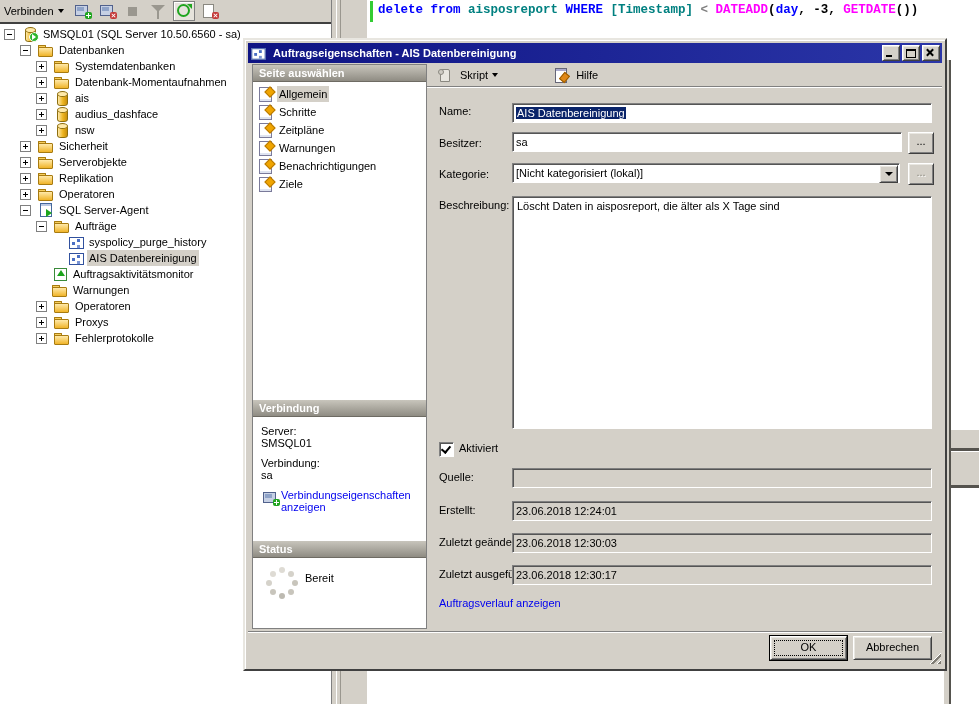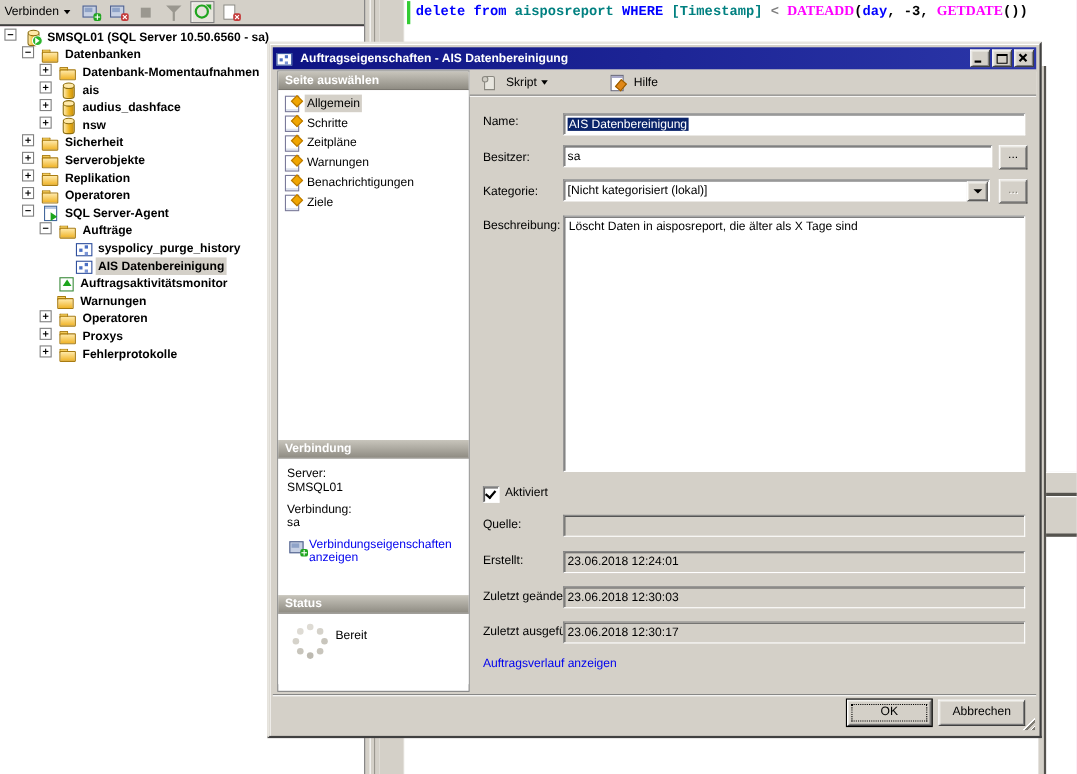--- a/index.html
+++ b/index.html
@@ -1,17 +1,17 @@
 <!DOCTYPE html>
 <html><head>
 <meta charset="utf-8">
 <style>
   html,body{margin:0;padding:0;background:#fff;}
   #screen{position:relative;width:979px;height:704px;overflow:hidden;
-          font-family:"Liberation Sans","DejaVu Sans",sans-serif;font-size:11px;color:#000;background:#f9a8d4;}
+          font-family:"Liberation Sans","DejaVu Sans",sans-serif;font-size:11px;color:#000;background:#3b82f6;}
   
   .raised{background:#d4d0c8;border:1px solid;border-color:#ffffff #404040 #404040 #ffffff;
           box-shadow:inset 1px 1px 0 #e9e7e1, inset -1px -1px 0 #808080;}
   .sunk{background:#fff;border:1px solid;border-color:#808080 #ffffff #ffffff #808080;
         box-shadow:inset 1px 1px 0 #555;}
   .sunk.dis{background:#d4d0c8;}
   
   #oe-toolbar{position:absolute;left:0;top:0;width:331px;height:22px;background:#d4d0c8;
               border-bottom:2px solid #404040;display:flex;align-items:center;}
   .tb-connect{display:flex;align-items:center;gap:4px;padding:0 4px;height:18px;}
@@ -27,21 +27,21 @@
   .x-badge::before,.x-badge::after{content:"";position:absolute;left:3px;top:1px;width:1px;height:5px;background:#fff;}
   .x-badge::before{transform:rotate(45deg);} .x-badge::after{transform:rotate(-45deg);}
   .gray-square{position:absolute;left:5px;top:5px;width:9px;height:9px;background:#9a978f;}
   .funnel{position:absolute;left:3px;top:3px;width:0;height:0;border-left:7px solid transparent;border-right:7px solid transparent;border-top:7px solid #9a978f;}
   .funnel::after{content:"";position:absolute;left:-1px;top:-1px;width:2px;height:8px;background:#9a978f;}
   .refresh-ring{position:absolute;left:3px;top:2px;width:9px;height:9px;border:2px solid #1fa51f;border-radius:50%;}
   .refresh-ring::after{content:"";position:absolute;right:-4px;top:-2px;width:0;height:0;border-top:5px solid #1fa51f;border-left:5px solid transparent;}
   .page-red{position:absolute;left:3px;top:2px;width:9px;height:12px;background:#fff;border:1px solid #8a8880;}
   
   #oe-tree{position:absolute;left:0;top:24px;width:331px;bottom:0;background:#fff;padding-top:2px;}
-  .trow{display:flex;height:16px;white-space:nowrap;font-weight:bold;}
+  .trow{display:flex;align-items:center;height:16px;white-space:nowrap;}
   .pl0{padding-left:4px;} .pl1{padding-left:20px;} .pl2{padding-left:36px;} .pl3{padding-left:52px;}
   .exp{width:9px;height:9px;border:1px solid #808080;background:#fff;position:relative;flex:none;margin-right:7px;}
   .exp::before{content:"";position:absolute;left:2px;top:4px;width:5px;height:1px;background:#000;}
   .exp.plus::after{content:"";position:absolute;left:4px;top:2px;width:1px;height:5px;background:#000;}
   .exp-none{width:16px;flex:none;}
   .ic{width:16px;height:16px;position:relative;flex:none;margin-right:3px;}
   .tlabel{line-height:16px;padding:0 2px;}
   .sel-gray{background:#d4d0c8;}
   .ic-folder::before{content:"";position:absolute;left:0;top:3px;width:6px;height:3px;background:#f7cf5e;border:1px solid #a87b10;border-bottom:none;border-radius:1px 1px 0 0;}
   .ic-folder::after{content:"";position:absolute;left:0;top:5px;width:13px;height:8px;background:linear-gradient(#ffe9a8,#f0b429);border:1px solid #a87b10;border-radius:1px;}
@@ -56,21 +56,21 @@
   .ic-monitor::before{content:"";position:absolute;left:2px;top:2px;width:11px;height:11px;background:#fff;border:1px solid #3a8a3a;}
   .ic-monitor::after{content:"";position:absolute;left:5px;top:4px;width:0;height:0;border-bottom:6px solid #1ca51c;border-left:4px solid transparent;border-right:4px solid transparent;}
   
   #splitter{position:absolute;left:331px;top:0;width:14px;height:704px;background:#d4d0c8;border-left:1px solid #808080;}
   #splitter::before{content:"";position:absolute;left:4px;top:0;bottom:0;width:1px;background:#fff;}
   #splitter::after{content:"";position:absolute;left:8px;top:0;bottom:0;width:1px;background:#9a978f;}
   #editor{position:absolute;left:345px;top:0;right:0;height:704px;background:#fff;}
   #editor .margin{position:absolute;left:0;top:0;width:22px;height:704px;background:#d4d0c8;border-right:1px solid #fff;}
   #editor .changebar{position:absolute;left:25px;top:1px;width:3px;height:21px;background:#33cc33;}
   #editor .code{position:absolute;left:33px;top:3px;font-family:"Liberation Mono","DejaVu Sans Mono",monospace;font-size:12.5px;font-weight:bold;white-space:pre;}
-  .tok-kw{color:#0000ff;} .tok-id{color:#008080;} .tok-op{color:#808080;} .tok-fn{color:#ff00ff;font-family:Liberation Serif, serif;} .tok-pl{color:#000000;}
+  .tok-kw{color:#0000ff;} .tok-id{color:#008080;} .tok-op{color:#808080;} .tok-fn{color:#ff00ff;} .tok-pl{color:#000000;}
   #editor .vline{position:absolute;left:599px;top:60px;bottom:0;width:5px;background:#d4d0c8;border-right:2px solid #55534e;}
   .bgbar{position:absolute;left:606px;right:0;background:#d4d0c8;border-top:1px solid #fff;}
   .bgbar-dark{position:absolute;left:606px;right:0;height:3px;background:#55534e;}
   
   #dialog{position:absolute;left:243px;top:38px;width:700px;height:629px;background:#d4d0c8;
           border:2px solid;border-color:#e8e6e0 #404040 #404040 #e8e6e0;box-shadow:inset 1px 1px 0 #fff;}
   #dlg-title{position:absolute;left:3px;top:3px;right:3px;height:20px;
              background:linear-gradient(90deg,#0e1383,#2b36a8);display:flex;align-items:center;padding:0 2px;}
   #dlg-title .ttl{color:#fff;font-weight:bold;margin-left:4px;flex:1;}
   .wbtn{width:16px;height:14px;position:relative;margin-left:2px;}
@@ -163,20 +163,25 @@
         <span class="tlabel">SMSQL01 (SQL Server 10.50.6560 - sa)</span>
       </div>
     <div class="trow pl1">
         <span class="exp"></span>
         <span class="ic ic-folder"></span>
         <span class="tlabel">Datenbanken</span>
       </div>
     <div class="trow pl2">
         <span class="exp plus"></span>
         <span class="ic ic-folder"></span>
+        <span class="tlabel">Systemdatenbanken</span>
+      </div>
+    <div class="trow pl2">
+        <span class="exp plus"></span>
+        <span class="ic ic-folder"></span>
         <span class="tlabel">Datenbank-Momentaufnahmen</span>
       </div>
     <div class="trow pl2">
         <span class="exp plus"></span>
         <span class="ic ic-db"></span>
         <span class="tlabel">ais</span>
       </div>
     <div class="trow pl2">
         <span class="exp plus"></span>
         <span class="ic ic-db"></span>

